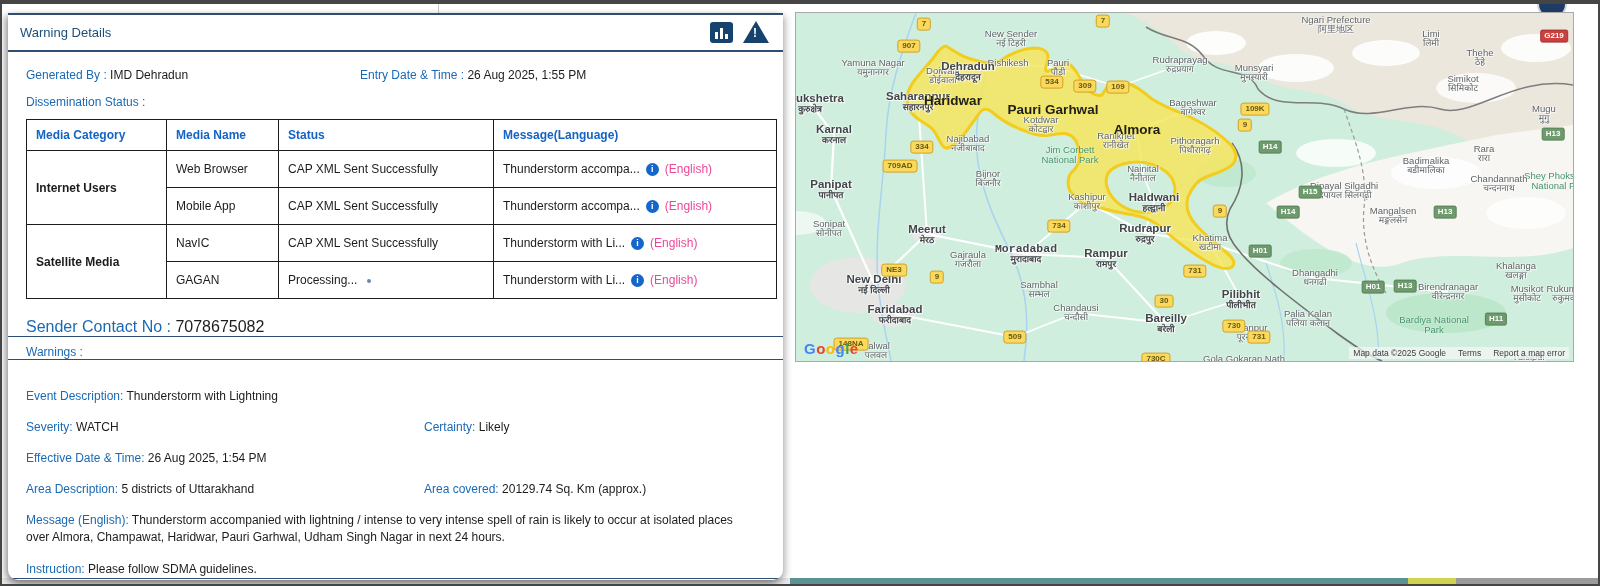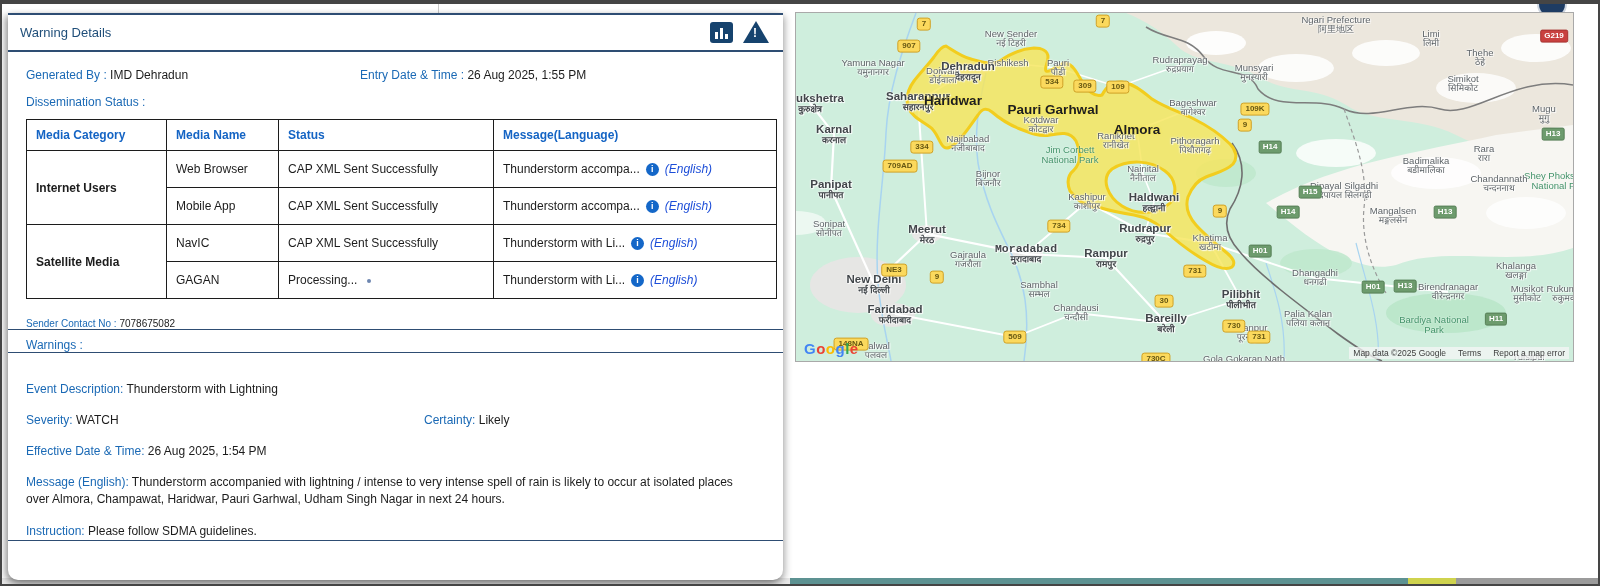--- a/index.html
+++ b/index.html
@@ -42,28 +42,28 @@
   
   table.dissem{border-collapse:collapse;margin-top:10px;width:750px;table-layout:fixed;}
   table.dissem th,table.dissem td{border:1.6px solid #1c1c1c;font-size:12px;padding:5px 9px;text-align:left;vertical-align:middle;}
   table.dissem th{color:#1464c4;height:20px;}
   table.dissem td{height:26px;color:#1c1c1c;}
   td.cat{font-weight:bold;}
   td.status-ok{color:#3da14f;}
   td.status-plain{color:#1c1c1c;}
   .msg-cell{display:flex;align-items:center;gap:6px;white-space:nowrap;}
   .info-icon{width:13px;height:13px;border-radius:50%;background:#1467c8;color:#fff;font-size:9px;font-weight:bold;display:inline-flex;align-items:center;justify-content:center;font-style:normal;cursor:pointer;flex:0 0 auto;}
-  .lang{color:#1d4ed8;font-style:italic;}
+  .lang{color:#ec4899;}
   .proc-dot{display:inline-block;width:4px;height:4px;border-radius:50%;background:#6d86b0;margin-left:10px;vertical-align:middle;}
 
   hr.navy{border:none;border-top:1.6px solid #2e4d73;margin:0 -18px;}
   .hr-sender{margin-top:21px;}
   .hr-warnings{margin-top:8px;}
   .hr-bottom{margin-top:19px;}
-  .sender-row{margin-top:19px;font-size:10px;}
+  .sender-row{margin-top:19px;font-size:16px;}
   .warnings-row{margin-top:8px;font-size:12px;}
 
   .detail-row{display:grid;grid-template-columns:398px 1fr;font-size:12px;margin-top:17px;}
   .detail-row.first{margin-top:29px;}
   .detail-block{font-size:12px;margin-top:16px;line-height:1.38;width:730px;}
 
   
   .map{
     position:absolute;left:795px;top:12px;width:777px;height:348px;z-index:10;
     border:1px solid #a9a9a9;overflow:hidden;background:#cfeedd;
@@ -215,20 +215,30 @@
         <span class="lbl">Certainty:</span>
         <span class="val">Likely</span>
       </div>
     </div>
     <div class="detail-row">
       <div>
         <span class="lbl">Effective Date &amp; Time:</span>
         <span class="val">26 Aug 2025, 1:54 PM</span>
       </div>
     </div>
+    <div class="detail-row">
+      <div>
+        <span class="lbl">Area Description:</span>
+        <span class="val">5 districts of Uttarakhand</span>
+      </div>
+      <div>
+        <span class="lbl">Area covered:</span>
+        <span class="val">20129.74 Sq. Km (approx.)</span>
+      </div>
+    </div>
     <div class="detail-block">
       <span class="lbl">Message (English):</span>
       <span class="val">Thunderstorm accompanied with lightning / intense to very intense spell of rain is likely to occur at isolated places over Almora, Champawat, Haridwar, Pauri Garhwal, Udham Singh Nagar in next 24 hours.</span>
     </div>
     <div class="detail-block">
       <span class="lbl">Instruction:</span>
       <span class="val">Please follow SDMA guidelines.</span>
     </div>
 
     <hr class="navy hr-bottom">

